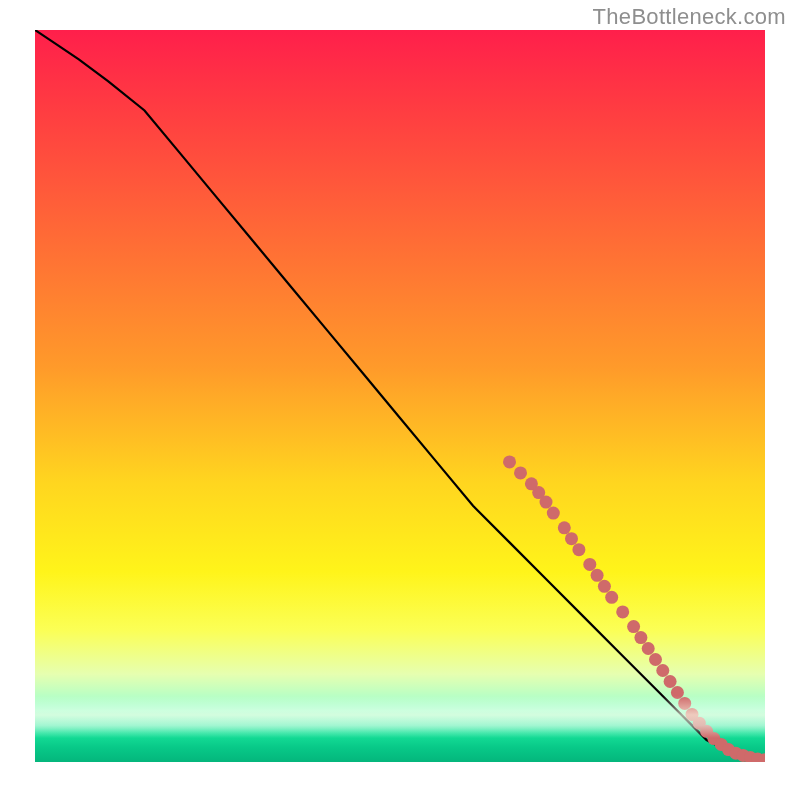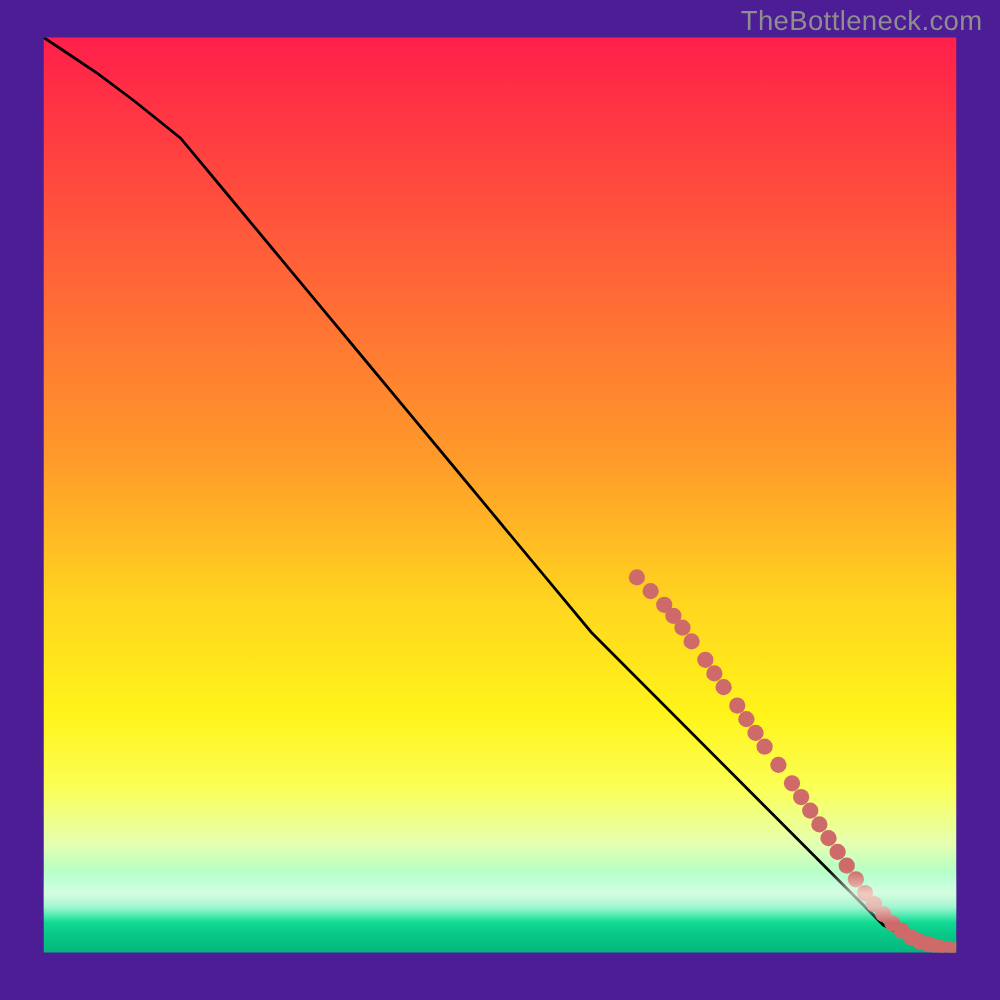--- a/index.html
+++ b/index.html
@@ -8,21 +8,21 @@
     width: 800px;
     height: 800px;
     background: #000;
     font-family: Arial, Helvetica, sans-serif;
     overflow: hidden;
   }
   .stage {
     position: relative;
     width: 800px;
     height: 800px;
-    background: #4c1d95;
+    background: #ffffff;
     text-align: center;
   }
   .watermark {
     position: absolute;
     top: 4px;
     right: 14px;
     color: #8e8e8e;
     font-size: 22px;
     font-weight: 500;
     letter-spacing: 0.3px;

